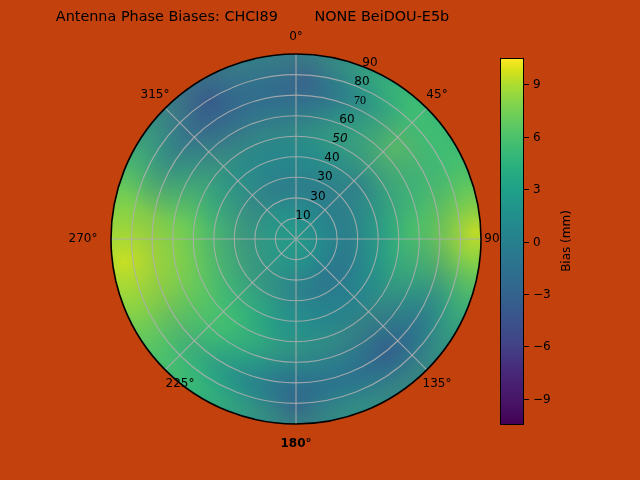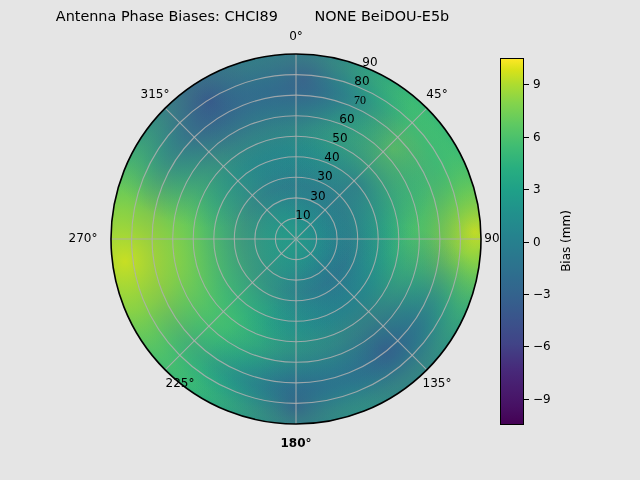--- a/index.html
+++ b/index.html
@@ -11,21 +11,21 @@
     width: 640px;
     height: 480px;
     overflow: hidden;
     font-family: "DejaVu Sans", sans-serif;
     color: #000000;
   }
   #figure {
     position: relative;
     width: 640px;
     height: 480px;
-    background: #e5e5e5;
+    background: #c2410c;
   }
 
   
   .fig-title {
     position: absolute;
     left: 0;
     top: 8px;
     width: 505px;
     text-align: center;
     font-size: 14.4px;
@@ -284,21 +284,21 @@
   <div class="ang-label ang-135">135°</div>
   <div class="ang-label ang-180">180°</div>
   <div class="ang-label ang-225">225°</div>
   <div class="ang-label ang-270">270°</div>
   <div class="ang-label ang-315">315°</div>
 
   <div class="rad-label" style="left:303px; top:215px;">10</div>
   <div class="rad-label" style="left:318px; top:196px;">30</div>
   <div class="rad-label" style="left:325px; top:176px;">30</div>
   <div class="rad-label" style="left:332px; top:157px;">40</div>
-  <div class="rad-label" style="left:340px; top:138px;">50</div>
+  <div class="rad-label" style="left:340px; top:138px;font-style:italic;">50</div>
   <div class="rad-label" style="left:347px; top:119px;">60</div>
   <div class="rad-label" style="left:360px; top:100px;font-family:Liberation Serif, serif;">70</div>
   <div class="rad-label" style="left:362px; top:81px;">80</div>
   <div class="rad-label" style="left:370px; top:62px;">90</div>
 
   <div id="colorbar-wrap">
     <div id="colorbar-gradient"></div>
 
     <div class="cb-tick" style="top:26.2px;"></div>
     <div class="cb-ticklabel" style="top:26.2px;">9</div>

